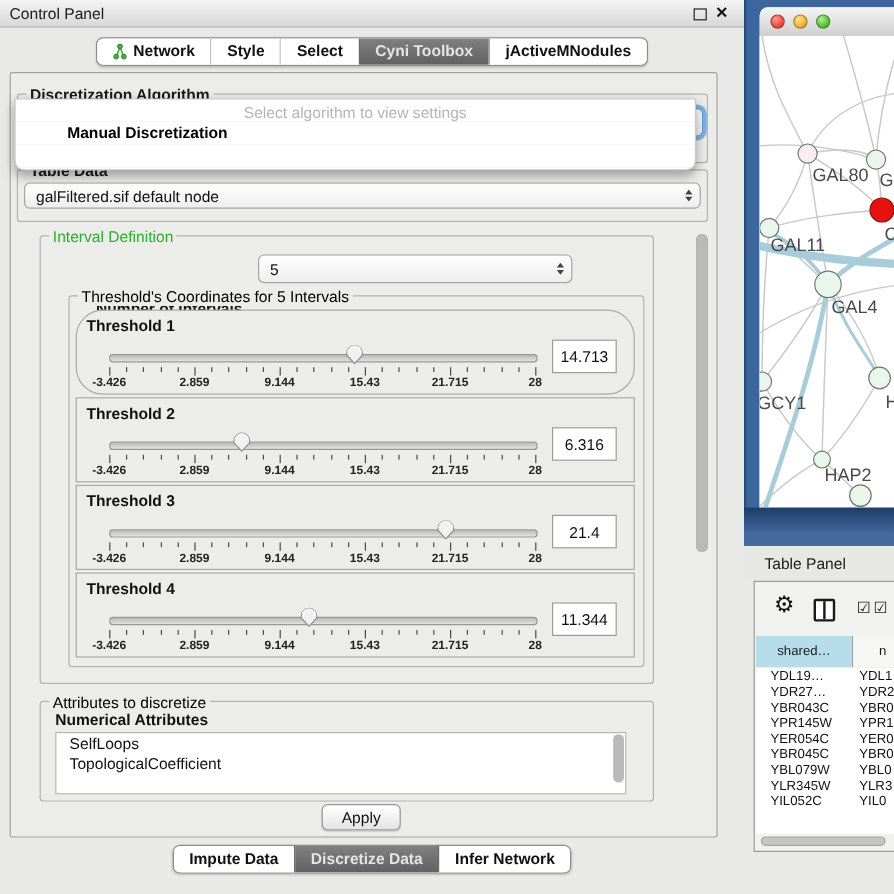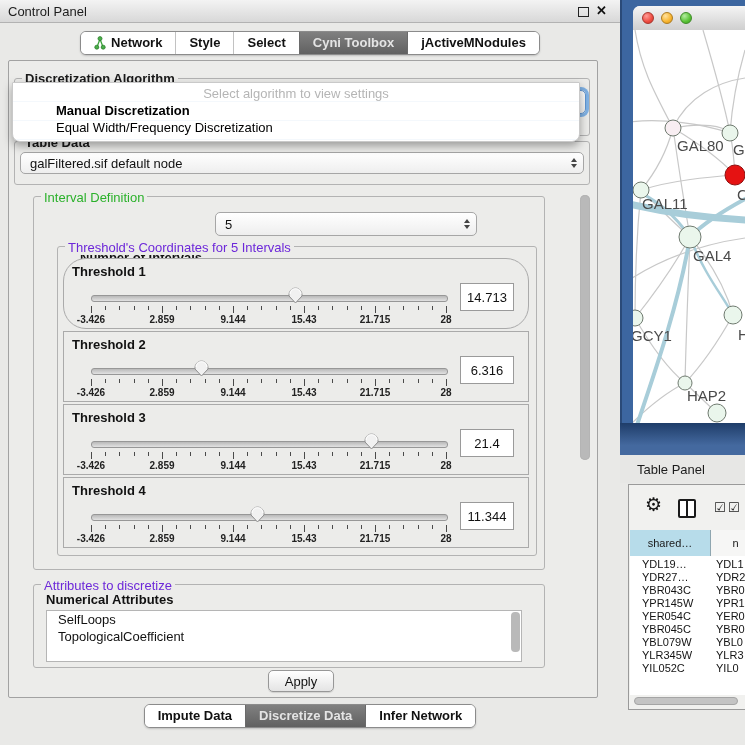--- a/index.html
+++ b/index.html
@@ -29,21 +29,21 @@
   .content-border{left:8px;top:60px;width:588px;height:636px;border:1px solid #a2a2a2;
     border-radius:2px;background:#ececea;}
   .vscroll{left:580px;top:195px;width:10px;height:265px;border-radius:5px;background:#b9b9b9;
     box-shadow:inset 0 0 1px #909090;}
 
   
   .group{border:1px solid #b3b3b3;border-radius:3px;}
   .glabel{position:absolute;font-size:13px;background:#ececea;padding:0 3px;white-space:nowrap;}
   .glabel.black{color:#1a1a1a;font-weight:bold;}
   .glabel.green{color:#2bb12b;}
-  .glabel.blue{color:#6d28d9;}
+  .glabel.blue{color:#000000;}
 
   
   .combo{background:linear-gradient(#ffffff,#eeeeee);border:1px solid #a6a6a6;border-radius:5px;
     font-size:13px;color:#111;display:flex;align-items:center;padding-left:9px;box-sizing:border-box;}
   .combo .spin{position:absolute;right:6px;top:50%;transform:translateY(-50%);display:flex;
     flex-direction:column;gap:2px;}
   .combo .up{width:0;height:0;border-left:3.5px solid transparent;border-right:3.5px solid transparent;
     border-bottom:4px solid #444;}
   .combo .dn{width:0;height:0;border-left:3.5px solid transparent;border-right:3.5px solid transparent;
     border-top:4px solid #444;}
@@ -176,21 +176,20 @@
     <span>galFiltered.sif default node</span>
     <span class="spin">
         <span class="up"></span>
         <span class="dn"></span>
       </span>
   </div>
 
   <div class="abs popup">
     <div class="hint">Select algorithm to view settings</div>
     <div class="opt b" style="top:20px;">Manual Discretization</div>
-    <div class="opt" style="top:37px;">Equal Width/Frequency Discretization</div>
   </div>
 
   <div class="abs group" style="left:33px;top:196px;width:510px;height:372px;"></div>
   <span class="glabel green" style="left:41px;top:190px;">Interval Definition</span>
 
   <span class="abs" style="left:80px;top:217px;font-size:13px;font-weight:bold;color:#111;margin-top:33px;">Number of Intervals</span>
   <div class="abs combo" style="left:215px;top:212px;width:262px;height:24px;">
     <span>5</span>
     <span class="spin">
         <span class="up"></span>

